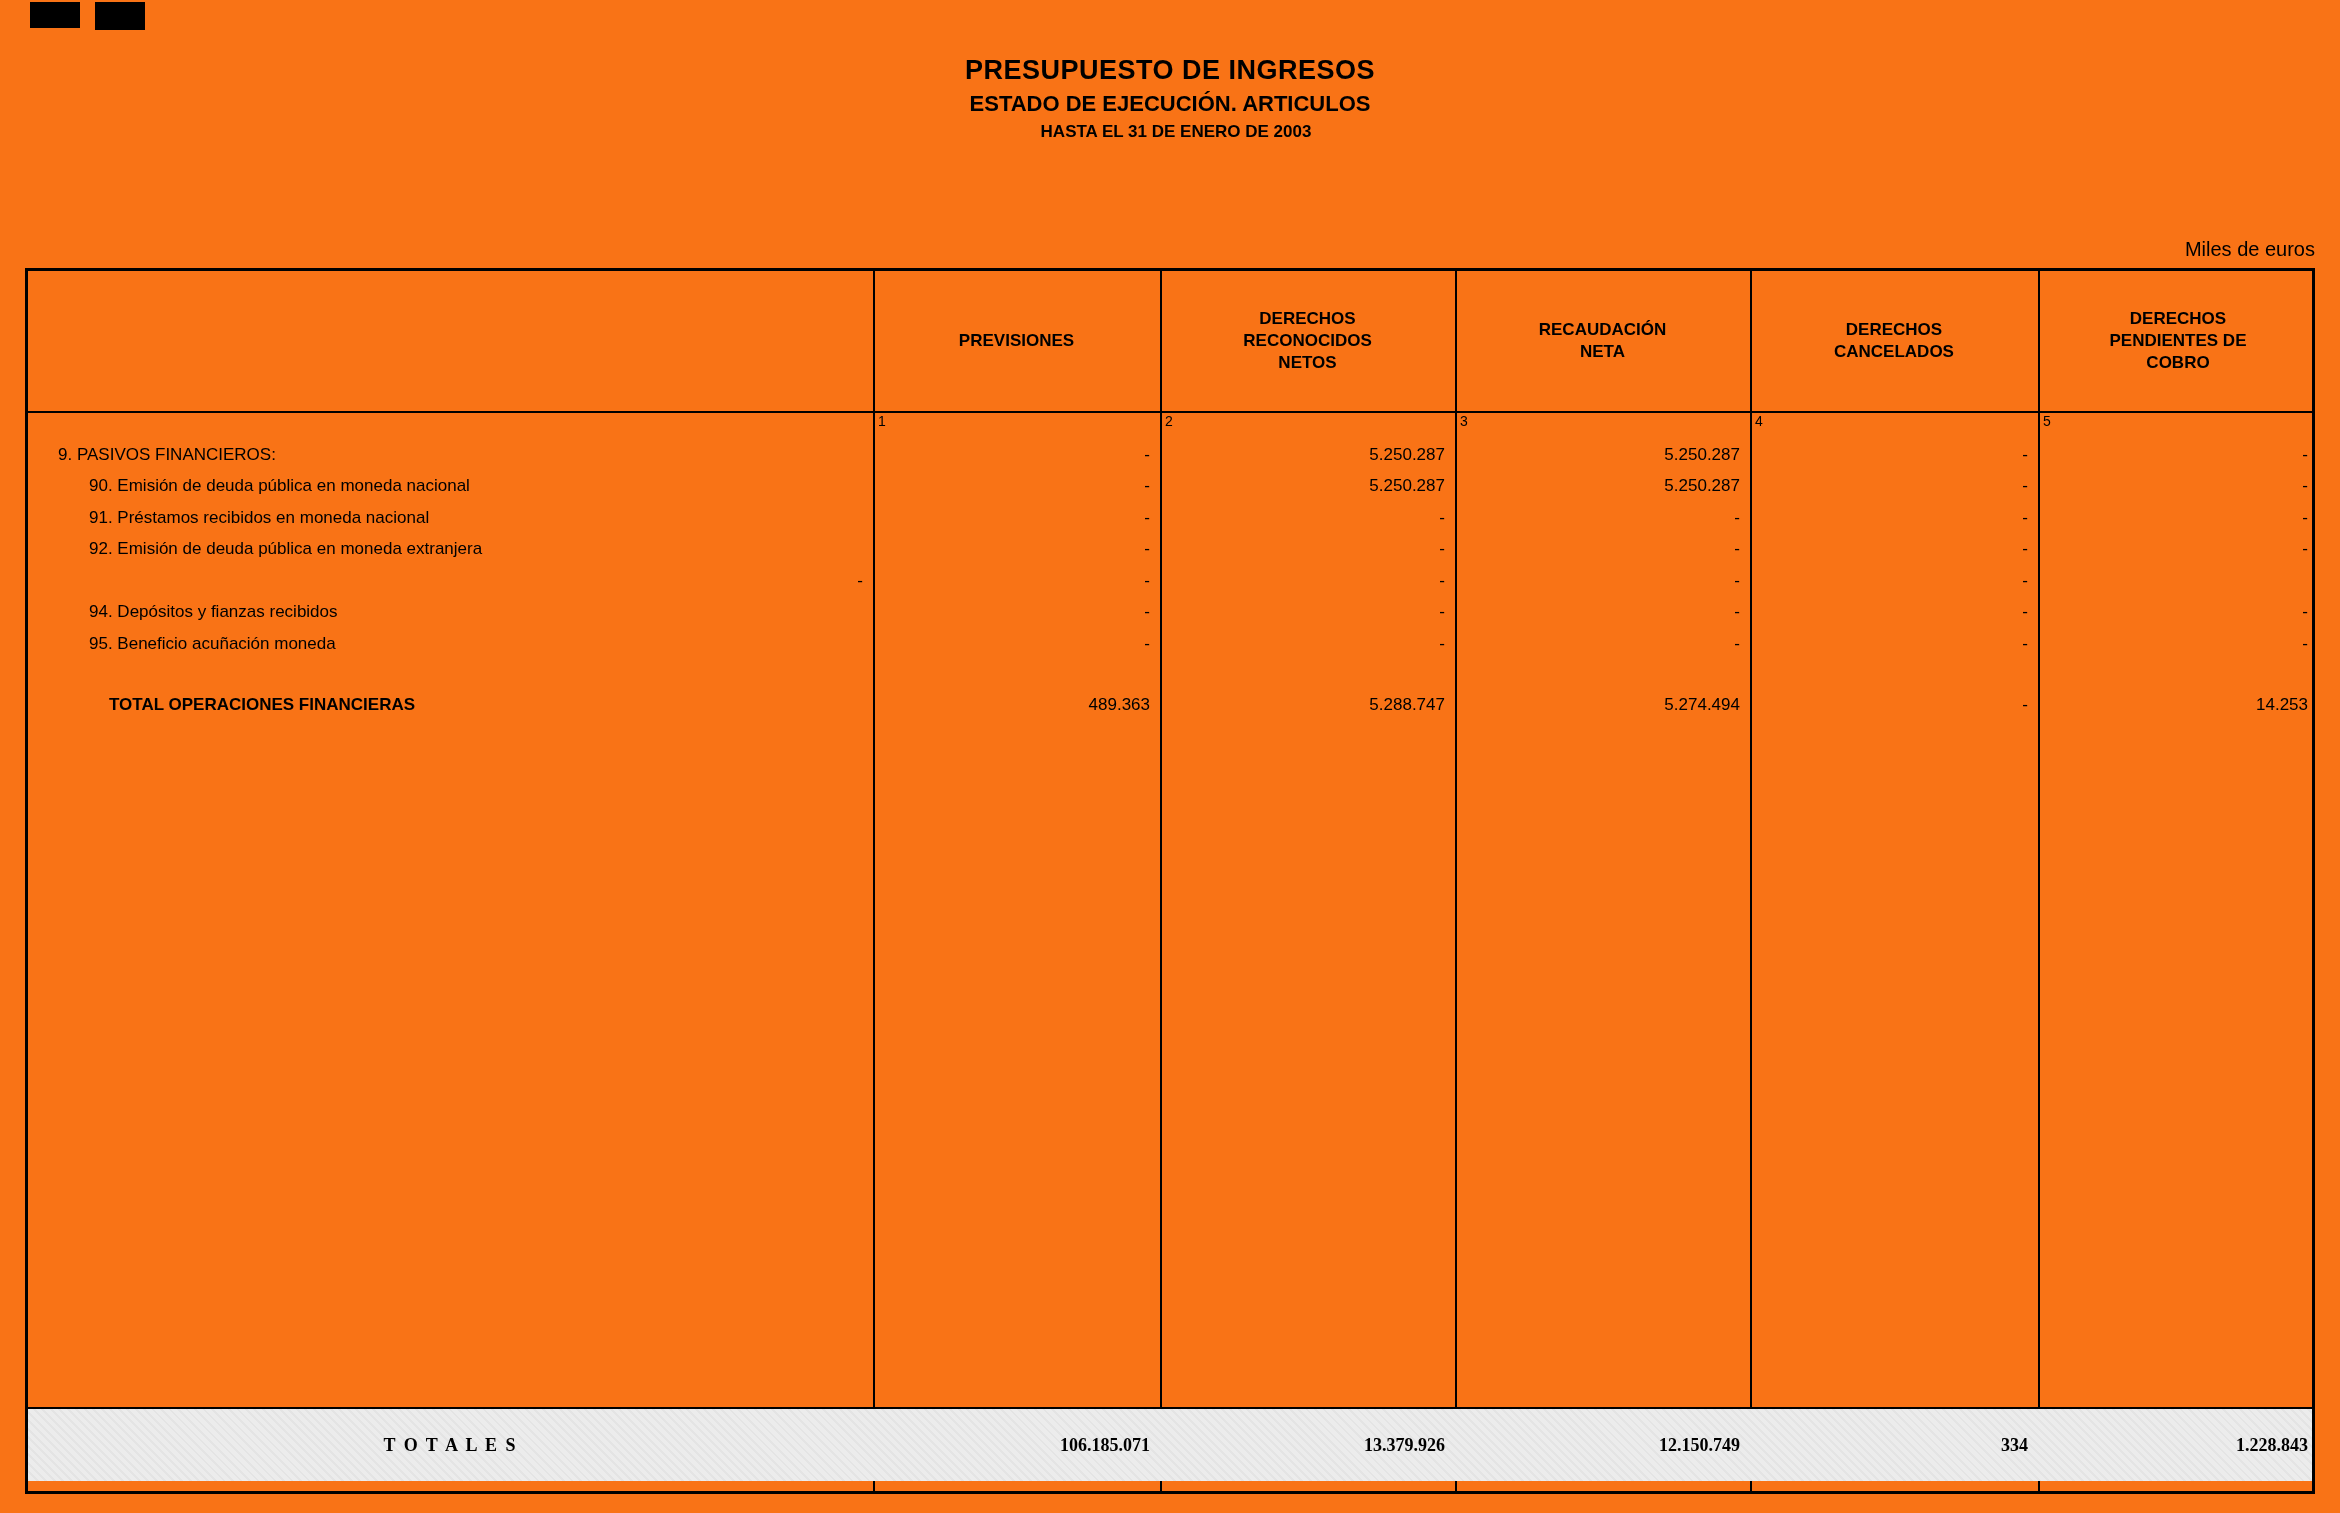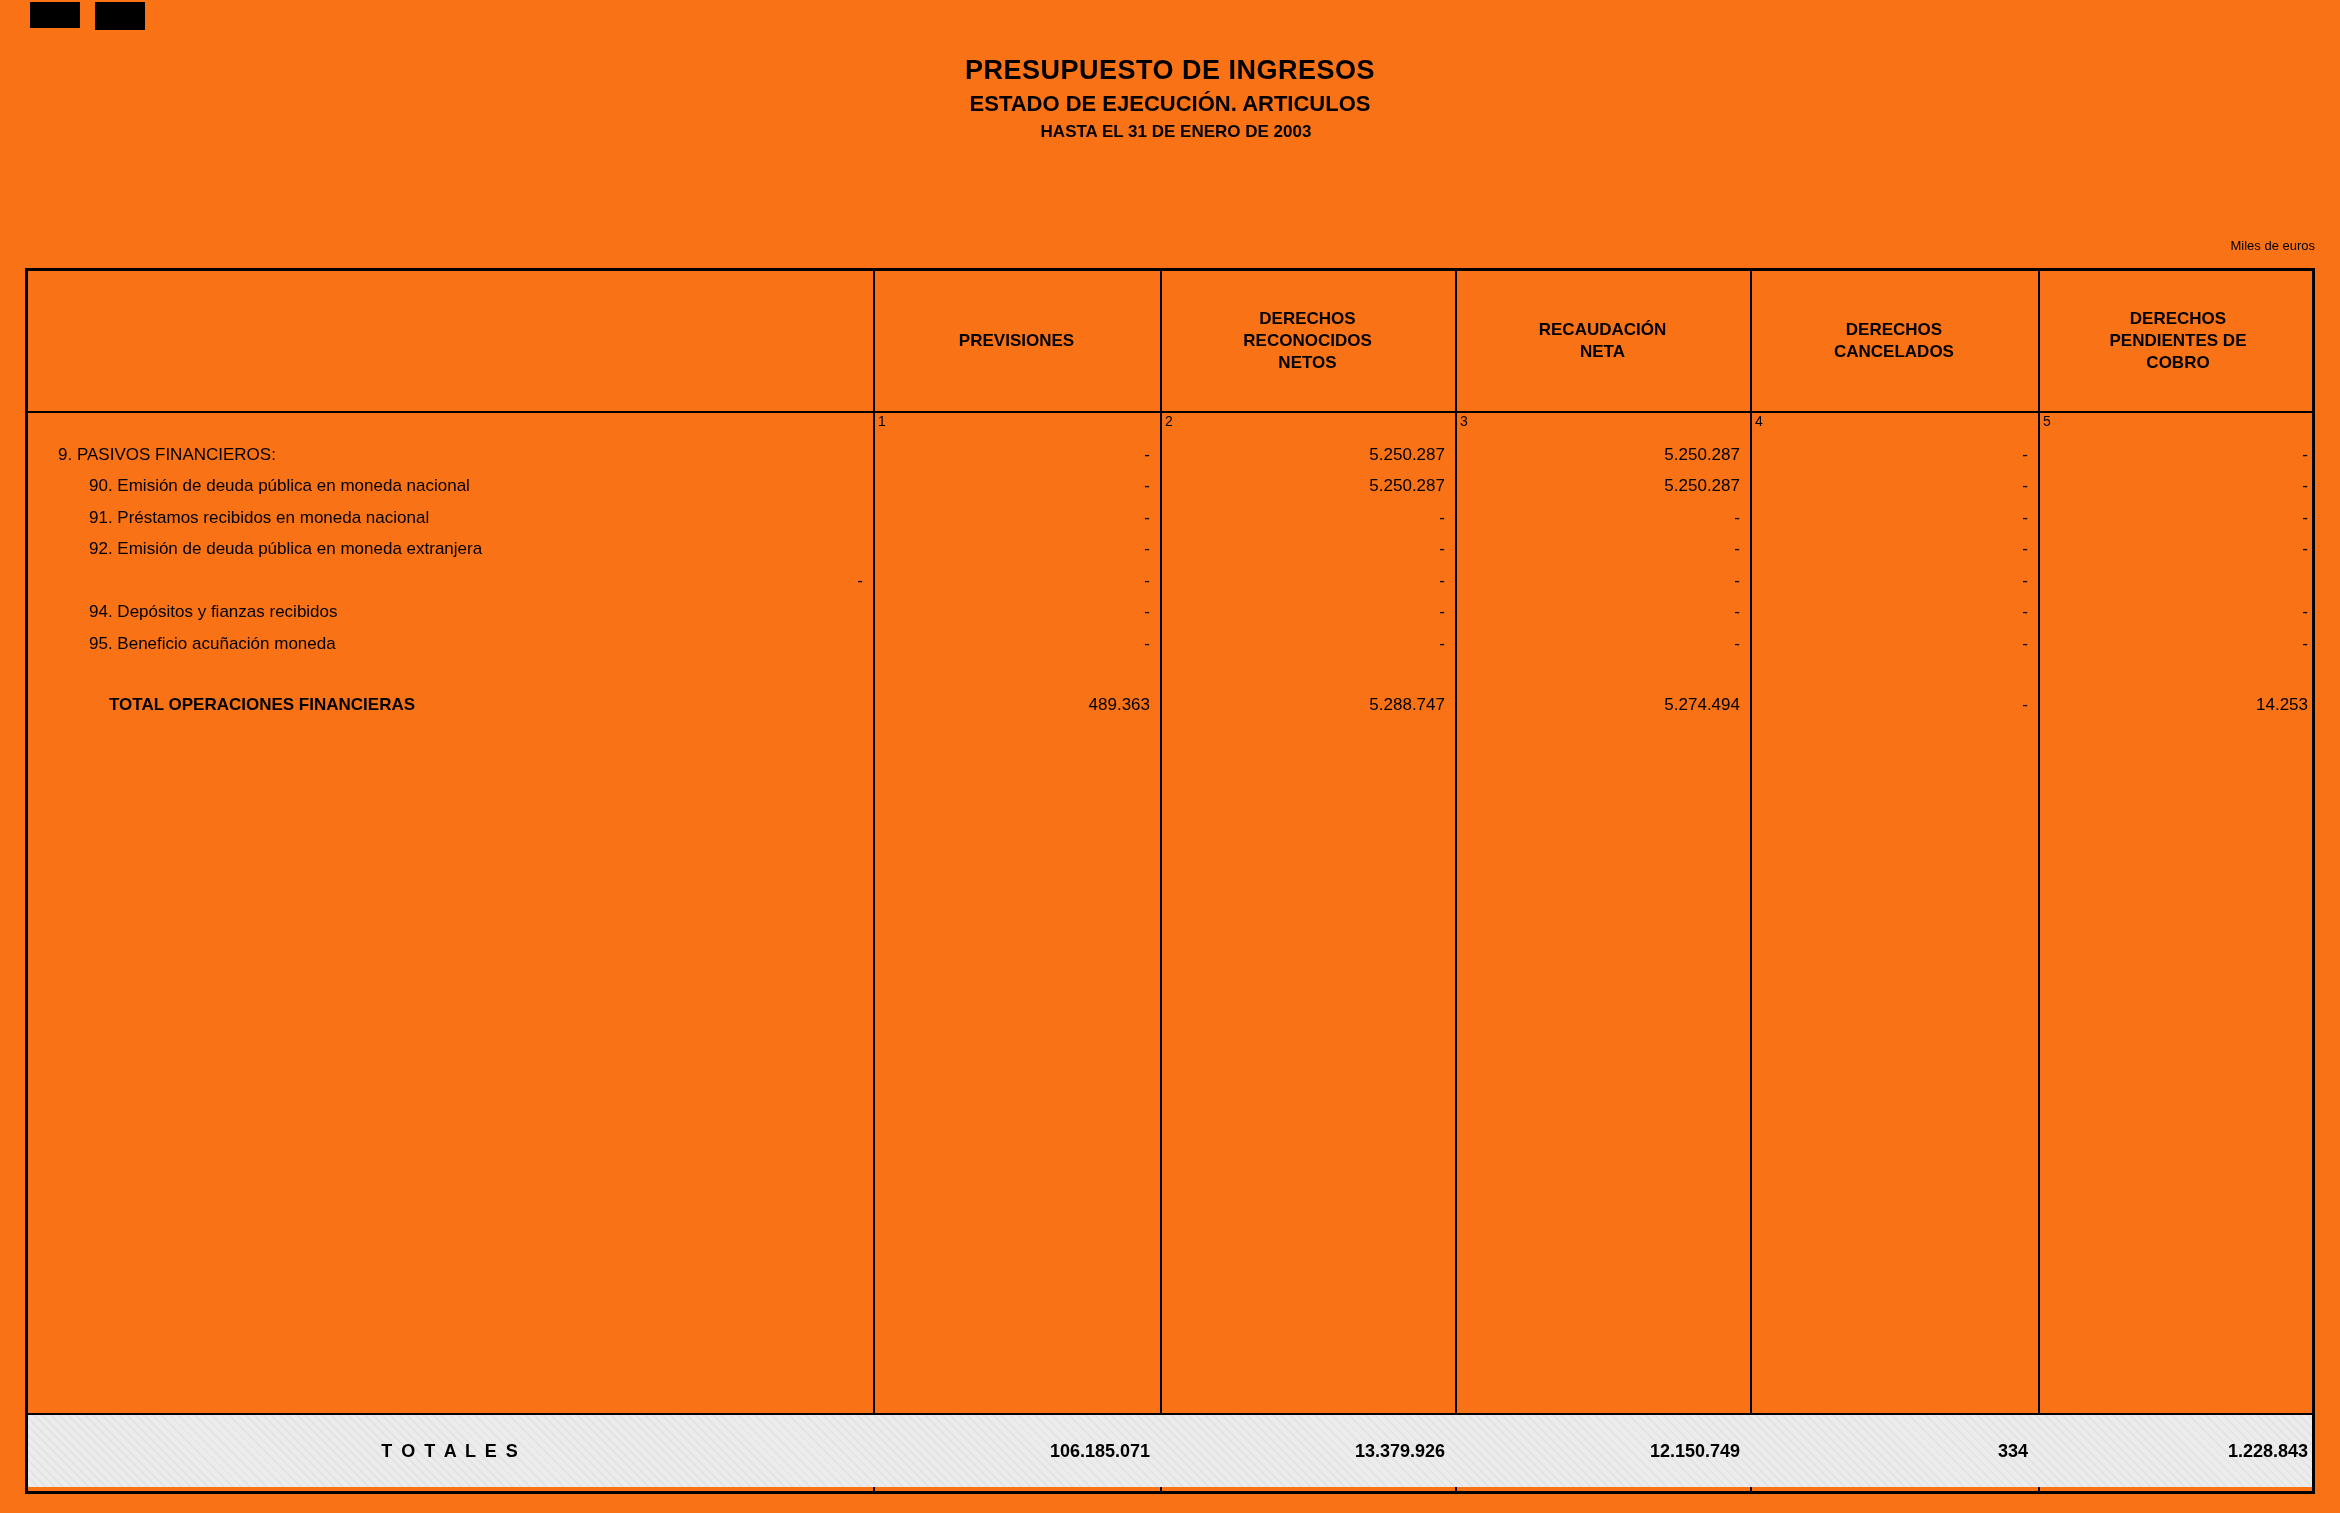--- a/index.html
+++ b/index.html
@@ -21,21 +21,21 @@
   .artifact.a2 { left: 95px;  top: 2px; width: 50px; height: 28px; }
 
   
   .titles { position: absolute; top: 55px; left: 0; width: 100%; text-align: center; }
   .title    { font-size: 27px; font-weight: bold; letter-spacing: .5px; margin-bottom: 5px; }
   .subtitle { font-size: 22px; font-weight: bold; margin-bottom: 5px; }
   .period   { font-size: 17px; font-weight: bold; padding-left: 12px; }
 
   .units-note {
     position: absolute; top: 238px; right: 25px;
-    font-size: 13px;
+    font-size: 20px;
   }
 
   
   .table {
     position: absolute;
     left: 25px; top: 268px;
     width: 2290px; height: 1226px;
     border: 3px solid #000;
     box-sizing: border-box;
   }
@@ -78,27 +78,28 @@
   .row { height: 31.5px; align-items: center; }
   .row .cell { font-size: 17px; white-space: nowrap; overflow: hidden; }
   .cell.label { padding-left: 61px; }
   .row.section .cell.label { padding-left: 30px; font-weight: normal; }
   .row.subtotal { margin-top: 30px; }
   .row.subtotal .cell.label { padding-left: 81px; font-weight: bold; }
   .cell.num { text-align: right; padding-right: 10px; }
 
   
   .totals-row {
-    position: absolute; left: 0; right: 0; bottom: 4px;
+    position: absolute; left: 0; right: 0; bottom: 10px;
     height: 72px;
     border-top: 2px solid #000;
     align-items: center;
     background:
       repeating-linear-gradient(45deg, rgba(0,0,0,0.035) 0 2px, transparent 2px 6px),
       #ececec;
+    font-family: Liberation Serif, serif;
   }
   .totals-row .cell { font-size: 18px; font-weight: bold; }
   .totals-label { text-align: center; letter-spacing: 2px; }
 </style>
 </head>
 <body>
 
 <div class="page">
 
   <div class="artifact a1"></div>

